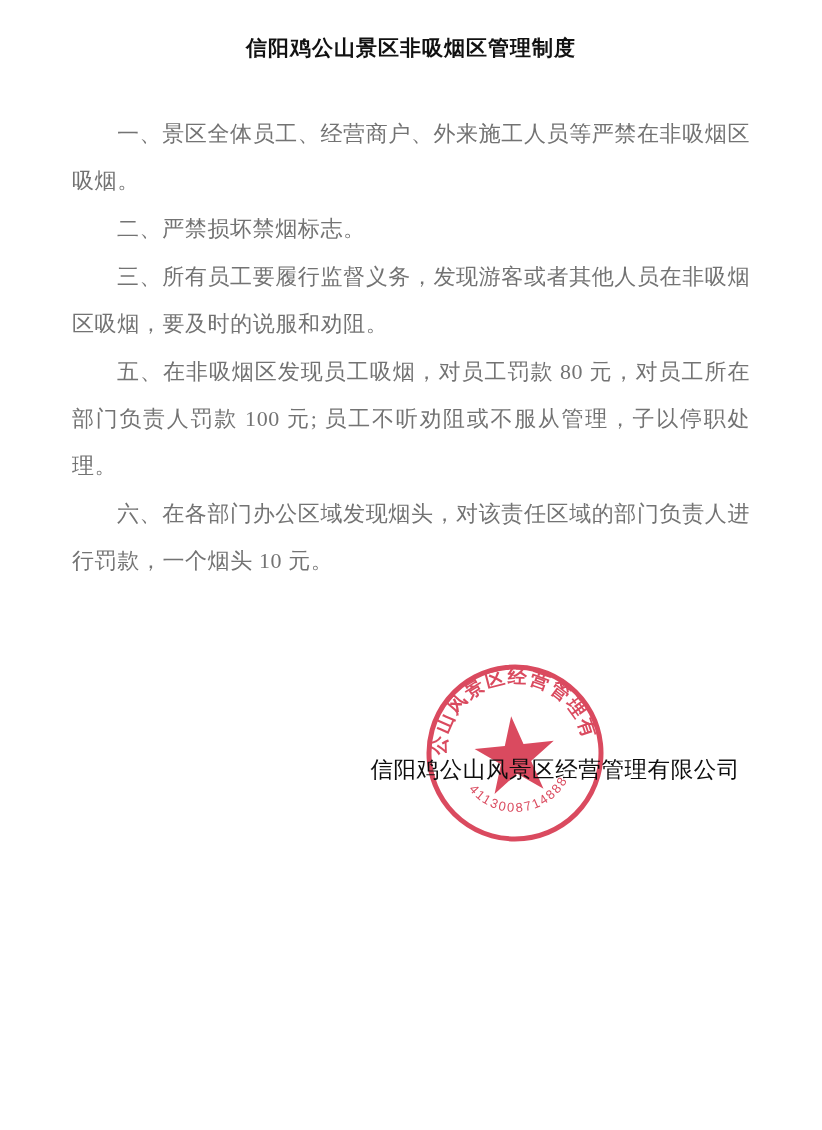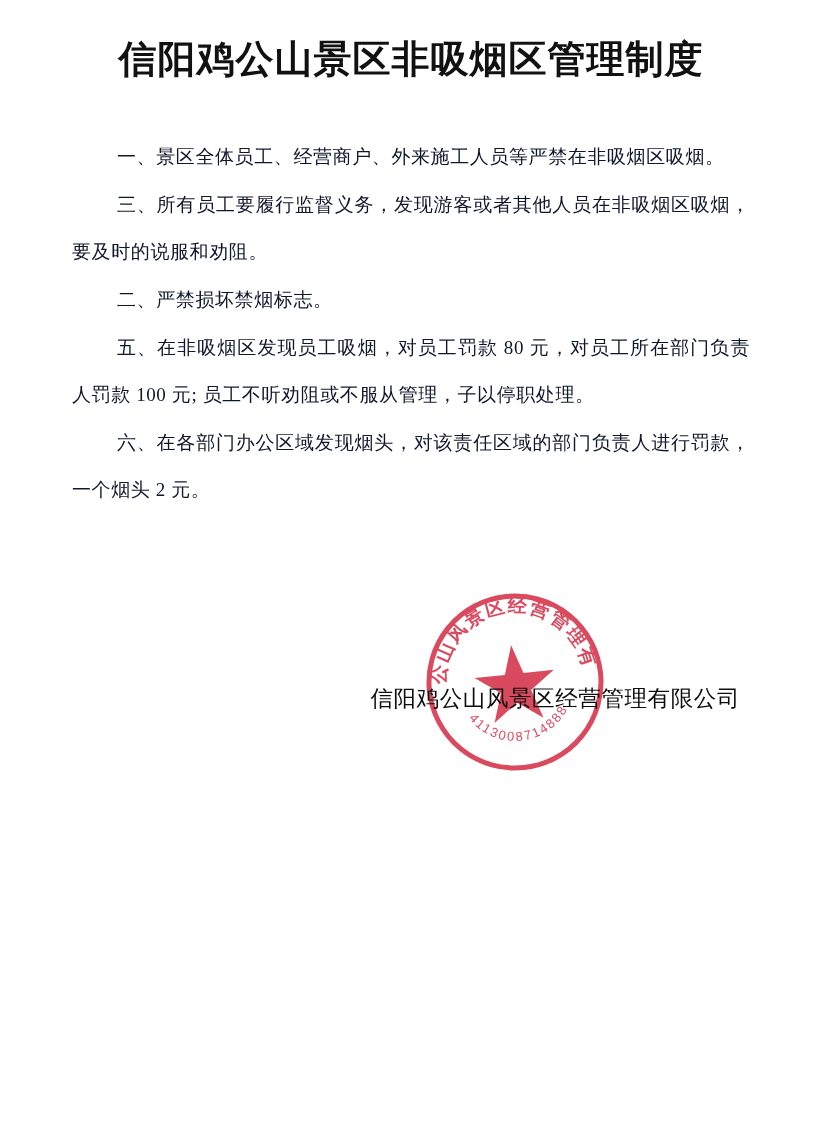--- a/index.html
+++ b/index.html
@@ -19,37 +19,37 @@
     position: relative;
     width: 822px;
     height: 1130px;
     box-sizing: border-box;
     padding: 0 72px;
   }
   .doc-title {
     text-align: center;
     font-family: Liberation Serif, serif;
     font-weight: bold;
-    font-size: 38px;
+    font-size: 21px;
     letter-spacing: 1px;
     margin-top: 34px;
     margin-bottom: 0;
     color: #111;
   }
   .body-block {
     margin-top: 48px;
   }
   .para {
-    font-size: 19px;
+    font-size: 22px;
     line-height: 47px;
     text-indent: 45px;
     text-align: justify;
     letter-spacing: 0.6px;
     margin: 0 0 1px 0;
-    color: #0f172a;
+    color: #737373;
   }
   .sig-area {
     position: relative;
     margin-top: 74px;
     height: 230px;
   }
   .signature {
     position: absolute;
     right: 10px;
     top: 96px;
@@ -73,24 +73,24 @@
 </style>
 </head>
 <body>
 
 <div class="page">
 
   <h1 class="doc-title">信阳鸡公山景区非吸烟区管理制度</h1>
 
   <div class="body-block">
     <p class="para">一、景区全体员工、经营商户、外来施工人员等严禁在非吸烟区吸烟。</p>
+    <p class="para">二、严禁损坏禁烟标志。</p>
     <p class="para">三、所有员工要履行监督义务，发现游客或者其他人员在非吸烟区吸烟，要及时的说服和劝阻。</p>
-    <p class="para">二、严禁损坏禁烟标志。</p>
     <p class="para">五、在非吸烟区发现员工吸烟，对员工罚款 80 元，对员工所在部门负责人罚款 100 元; 员工不听劝阻或不服从管理，子以停职处理。</p>
-    <p class="para">六、在各部门办公区域发现烟头，对该责任区域的部门负责人进行罚款，一个烟头 2 元。</p>
+    <p class="para">六、在各部门办公区域发现烟头，对该责任区域的部门负责人进行罚款，一个烟头 10 元。</p>
   </div>
 
   <div class="sig-area">
 
     <div class="seal">
       <svg width="190" height="190" viewBox="0 0 190 190" xmlns="http://www.w3.org/2000/svg">
         <defs>
           <path id="sealArcTop" d="M 25,95 A 70,70 0 0 1 165,95"></path>
           <path id="sealArcBottom" d="M 36,95 A 59,59 0 0 0 154,95"></path>
         </defs>

